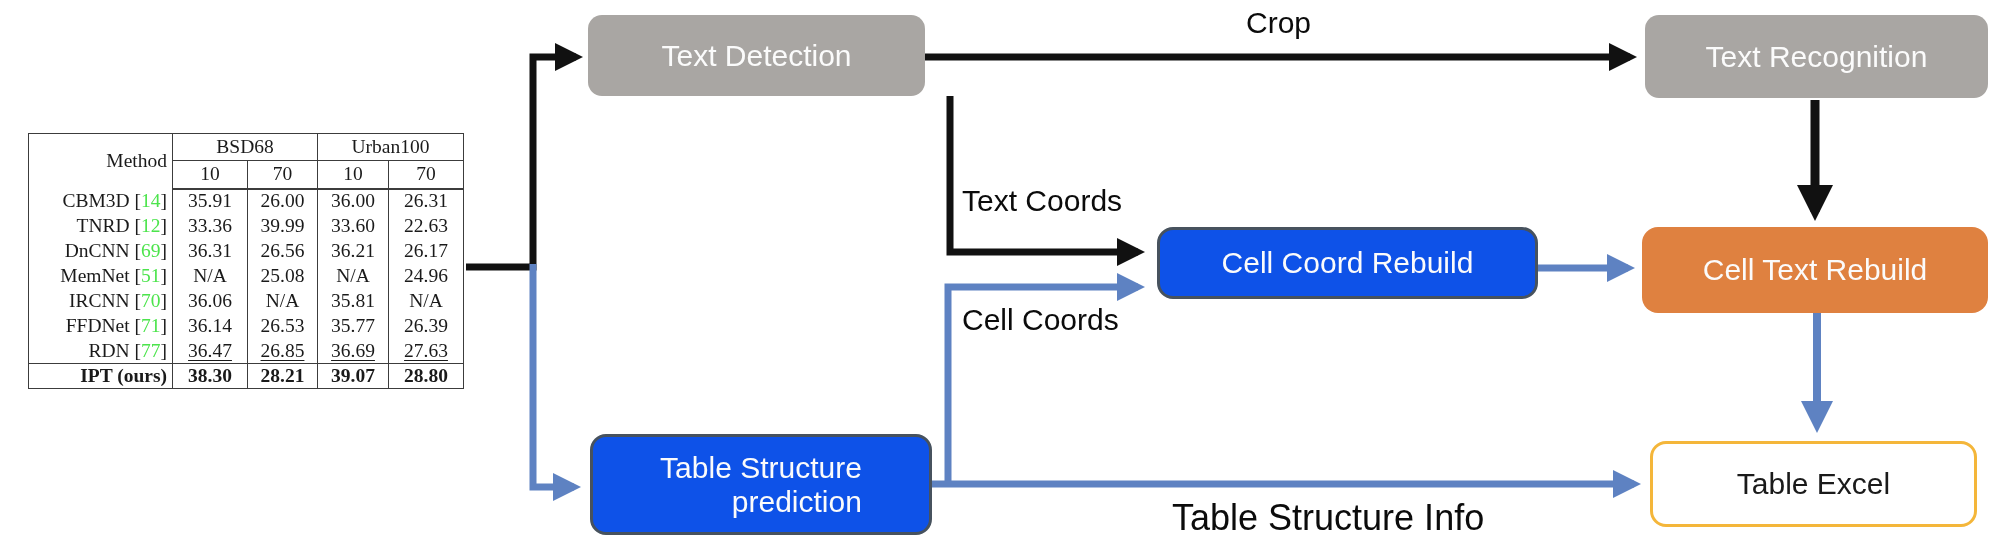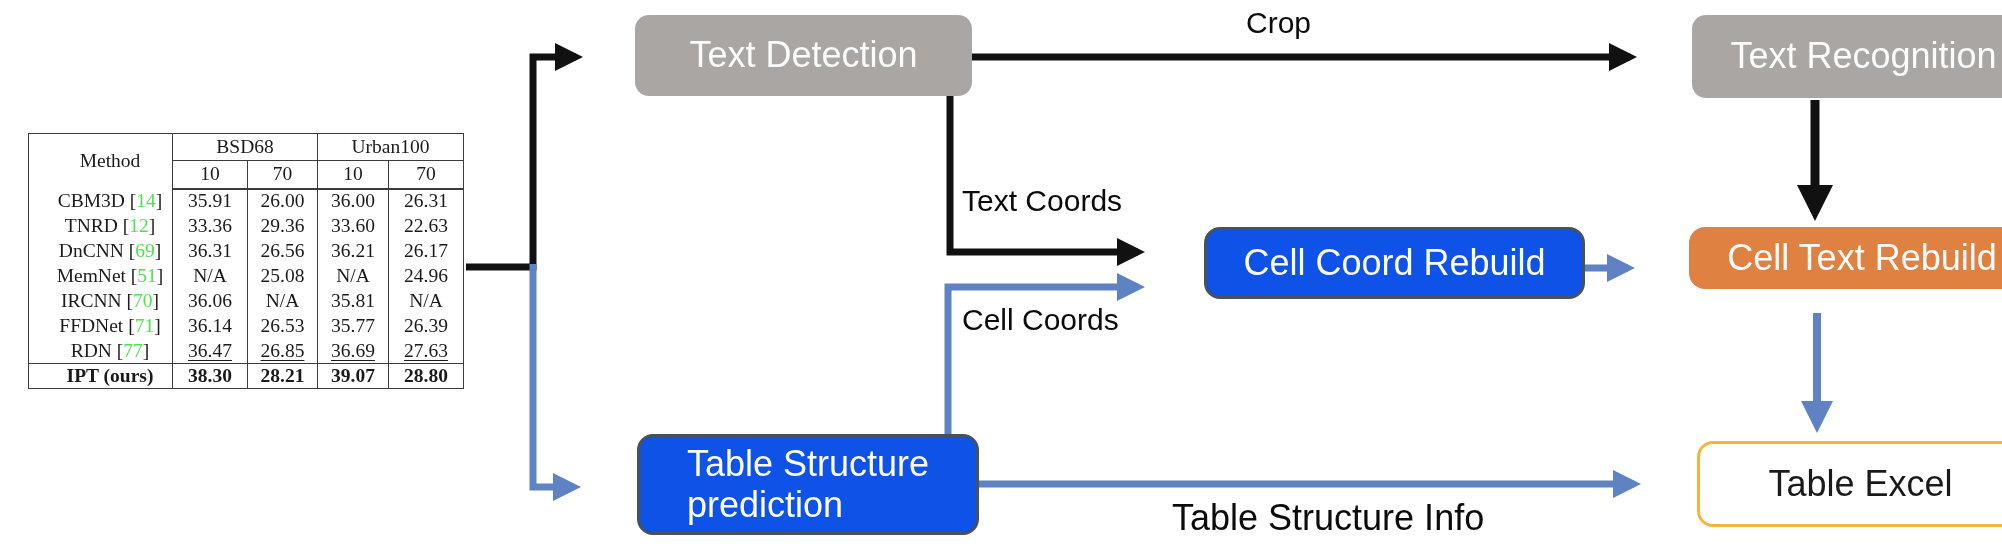--- a/index.html
+++ b/index.html
@@ -7,50 +7,50 @@
     --orange-box:#df8140; --excel-border:#f4b63a; --black-line:#111111;
     --blue-line:#5e82c2; --ref-green:#4ce44c; --text-dark:#1a1a1a;
   }
   *{margin:0;padding:0;box-sizing:border-box;}
   body{background:#ffffff;font-family:"Liberation Sans",sans-serif;}
   #canvas{position:relative;width:2002px;height:552px;background:#ffffff;overflow:hidden;}
   #wires{position:absolute;left:0;top:0;width:2002px;height:552px;}
 
   
   .fbox{position:absolute;display:flex;align-items:center;justify-content:center;
-        text-align:left;font-size:36px;color:#fbfbfb;line-height:1.12;margin-left:47px;}
+        text-align:right;font-size:30px;color:#fbfbfb;line-height:1.12;}
   .gray{background:var(--gray-box);border-radius:14px;}
   .blue{background:var(--blue-box);border:3px solid var(--blue-box-border);border-radius:16px;}
   .orange{background:var(--orange-box);border-radius:16px;}
   .excel{background:#ffffff;border:3px solid var(--excel-border);border-radius:16px;color:var(--text-dark);}
 
   #box-text-detection{left:588px;top:15px;width:337px;height:81px;}
   #box-text-recognition{left:1645px;top:15px;width:343px;height:83px;}
   #box-cell-coord-rebuild{left:1157px;top:227px;width:381px;height:72px;}
-  #box-cell-text-rebuild{left:1642px;top:227px;width:346px;height:62px;}
+  #box-cell-text-rebuild{left:1642px;top:227px;width:346px;height:86px;}
   #box-table-structure-prediction{left:590px;top:434px;width:342px;height:101px;}
   #box-table-excel{left:1650px;top:441px;width:327px;height:86px;}
 
   
   .edge-label{position:absolute;color:#0b0b0b;font-size:30px;white-space:nowrap;}
   #label-crop{left:1246px;top:6px;}
   #label-text-coords{left:962px;top:184px;}
   #label-cell-coords{left:962px;top:303px;}
   #label-table-structure-info{left:1172px;top:497px;font-size:36px;}
 
   
   #table-wrap{position:absolute;left:28px;top:133px;}
   table.paper{border-collapse:collapse;background:#fff;color:var(--text-dark);
     font-family:"Liberation Serif",serif;font-size:19.5px;border:1.8px solid #3c3c3c;}
   table.paper th,table.paper td{border-left:1.6px solid #3c3c3c;border-right:1.6px solid #3c3c3c;
     padding:0 5px;text-align:center;height:25px;line-height:1.05;font-weight:normal;}
   table.paper thead tr.r1 th{height:27px;}
   table.paper thead tr.r2 th{height:28px;border-bottom:2.6px solid #3c3c3c;}
   table.paper th.grp{border-bottom:1.6px solid #3c3c3c;}
-  table.paper th.method,table.paper td.method{text-align:center;padding-left:24px;}
+  table.paper th.method,table.paper td.method{text-align:right;padding-left:24px;}
   table.paper tr.bold-row td{font-weight:bold;border-top:1.8px solid #3c3c3c;margin-top:28px;}
   .ref{color:var(--ref-green);}
   .ul{text-decoration:underline;text-underline-offset:3px;}
 </style>
 </head>
 <body>
 
 <div id="canvas">
 
   <svg id="wires" viewBox="0 0 2002 552">
@@ -99,21 +99,21 @@
           <tr>
             <td class="method">CBM3D [<span class="ref">14</span>]</td>
             <td>35.91</td>
             <td>26.00</td>
             <td>36.00</td>
             <td>26.31</td>
           </tr>
           <tr>
             <td class="method">TNRD [<span class="ref">12</span>]</td>
             <td>33.36</td>
-            <td>29.36</td>
+            <td>39.99</td>
             <td>33.60</td>
             <td>22.63</td>
           </tr>
           <tr>
             <td class="method">DnCNN [<span class="ref">69</span>]</td>
             <td>36.31</td>
             <td>26.56</td>
             <td>36.21</td>
             <td>26.17</td>
           </tr>

